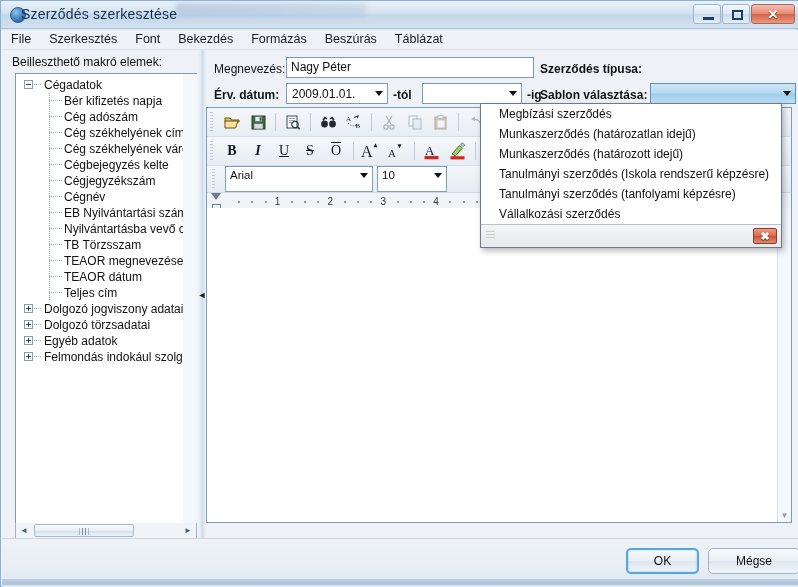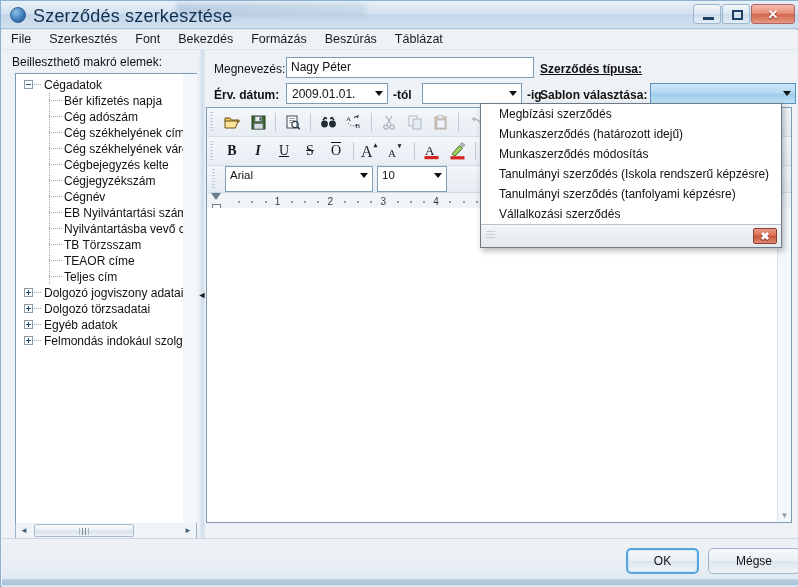--- a/index.html
+++ b/index.html
@@ -36,22 +36,22 @@
   }
   .title-icon {
     position: absolute; left: 9px; top: 6px;
     width: 16px; height: 16px;
     border-radius: 50%;
     background: radial-gradient(circle at 35% 30%, #8fc3ea 0%, #3a78b5 60%, #1f4f85 100%);
     border: 1px solid #2d5f94;
     box-sizing: border-box;
   }
   .title-text {
-    position: absolute; left: 32px; top: 5px;
-    font-size: 18px;
+    position: absolute; left: 20px; top: 5px;
+    font-size: 14px;
     color: #103050;
     letter-spacing: 0.2px;
     white-space: nowrap;
   }
   .title-ghost {
     position: absolute; left: 175px; top: 2px;
     width: 190px; height: 13px;
     background: linear-gradient(to right, rgba(160,185,210,.55), rgba(150,178,205,.25));
     filter: blur(2px);
     pointer-events: none;
@@ -544,21 +544,26 @@
                 <span class="lbl">Nyilvántartásba vevő cégbíró</span>
               </div>
               <div class="tnode child">
                 <span class="vline"></span>
                 <span class="dots-h"></span>
                 <span class="lbl">TB Törzsszam</span>
               </div>
               <div class="tnode child">
                 <span class="vline"></span>
                 <span class="dots-h"></span>
-                <span class="lbl">TEAOR címe</span>
+                <span class="lbl">TEAOR megnevezése</span>
+              </div>
+              <div class="tnode child">
+                <span class="vline"></span>
+                <span class="dots-h"></span>
+                <span class="lbl">TEAOR dátum</span>
               </div>
               <div class="tnode child">
                 <span class="vline"></span>
                 <span class="dots-h"></span>
                 <span class="lbl">Teljes cím</span>
               </div>
               <div class="tnode root">
                 <span class="expander plus"></span>
                 <span class="dots-h"></span>
                 <span class="lbl">Dolgozó jogviszony adatai</span>
@@ -590,21 +595,21 @@
 
       <div class="splitter">
         <div class="splitter-arrow">◄</div>
       </div>
 
       <div class="right-panel">
 
         <div class="frm-label" style="left:8px; top:12px;">Megnevezés:</div>
         <div class="txtfield" style="left:80px; top:7px; width:248px; height:21px;">Nagy Péter</div>
 
-        <div class="frm-label bold" style="left:334px; top:12px;text-decoration:underline;">Szerződés típusa:</div>
+        <div class="frm-label bold" style="left:334px; top:12px;">Szerződés típusa:</div>
 
         <div class="frm-label bold" style="left:8px; top:38px;">Érv. dátum:</div>
         <div class="combo" style="left:80px; top:33px; width:102px;">
           <span class="ctext">2009.01.01.</span>
           <span class="cbtn">
               <span class="arrow"></span>
             </span>
         </div>
         <div class="frm-label bold" style="left:187px; top:38px;">-tól</div>
         <div class="combo" style="left:216px; top:33px; width:100px;">
@@ -832,22 +837,22 @@
             <div class="dn">▼</div>
           </div>
         </div>
 
       </div>
     </div>
 
     <div class="dropdown">
       <div id="dd-items">
           <div class="dd-item">Megbízási szerződés</div>
+          <div class="dd-item">Munkaszerződés (határozatlan idejű)</div>
           <div class="dd-item">Munkaszerződés (határozott idejű)</div>
-          <div class="dd-item">Munkaszerződés módosítás</div>
           <div class="dd-item">Tanulmányi szerződés (Iskola rendszerű képzésre)</div>
           <div class="dd-item">Tanulmányi szerződés (tanfolyami képzésre)</div>
           <div class="dd-item">Vállalkozási szerződés</div>
         </div>
       <div class="dd-footer">
         <span class="dd-grip"></span>
         <span class="dd-close">✖</span>
       </div>
     </div>
 

